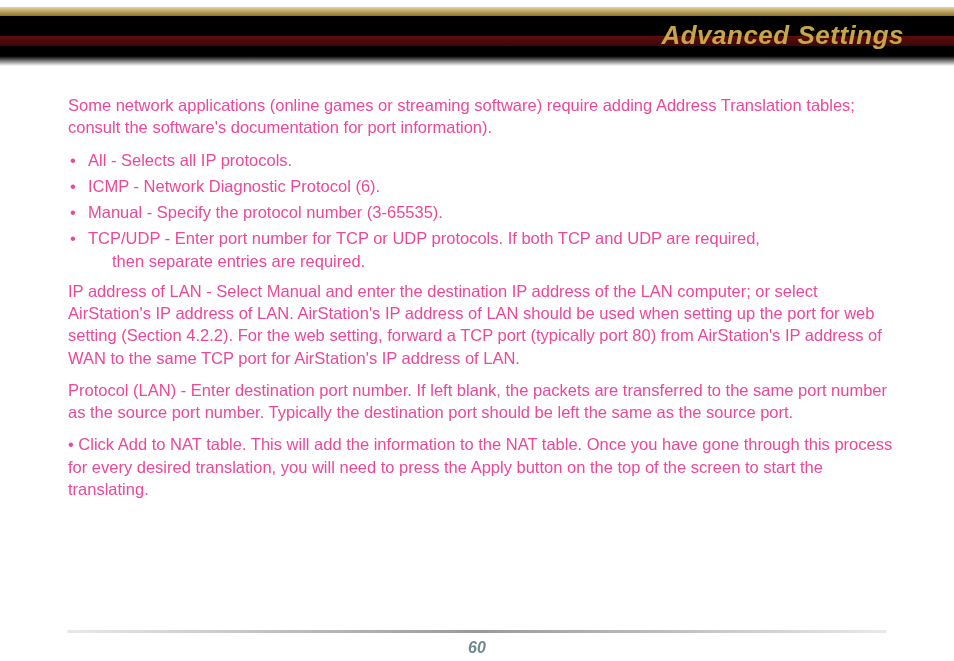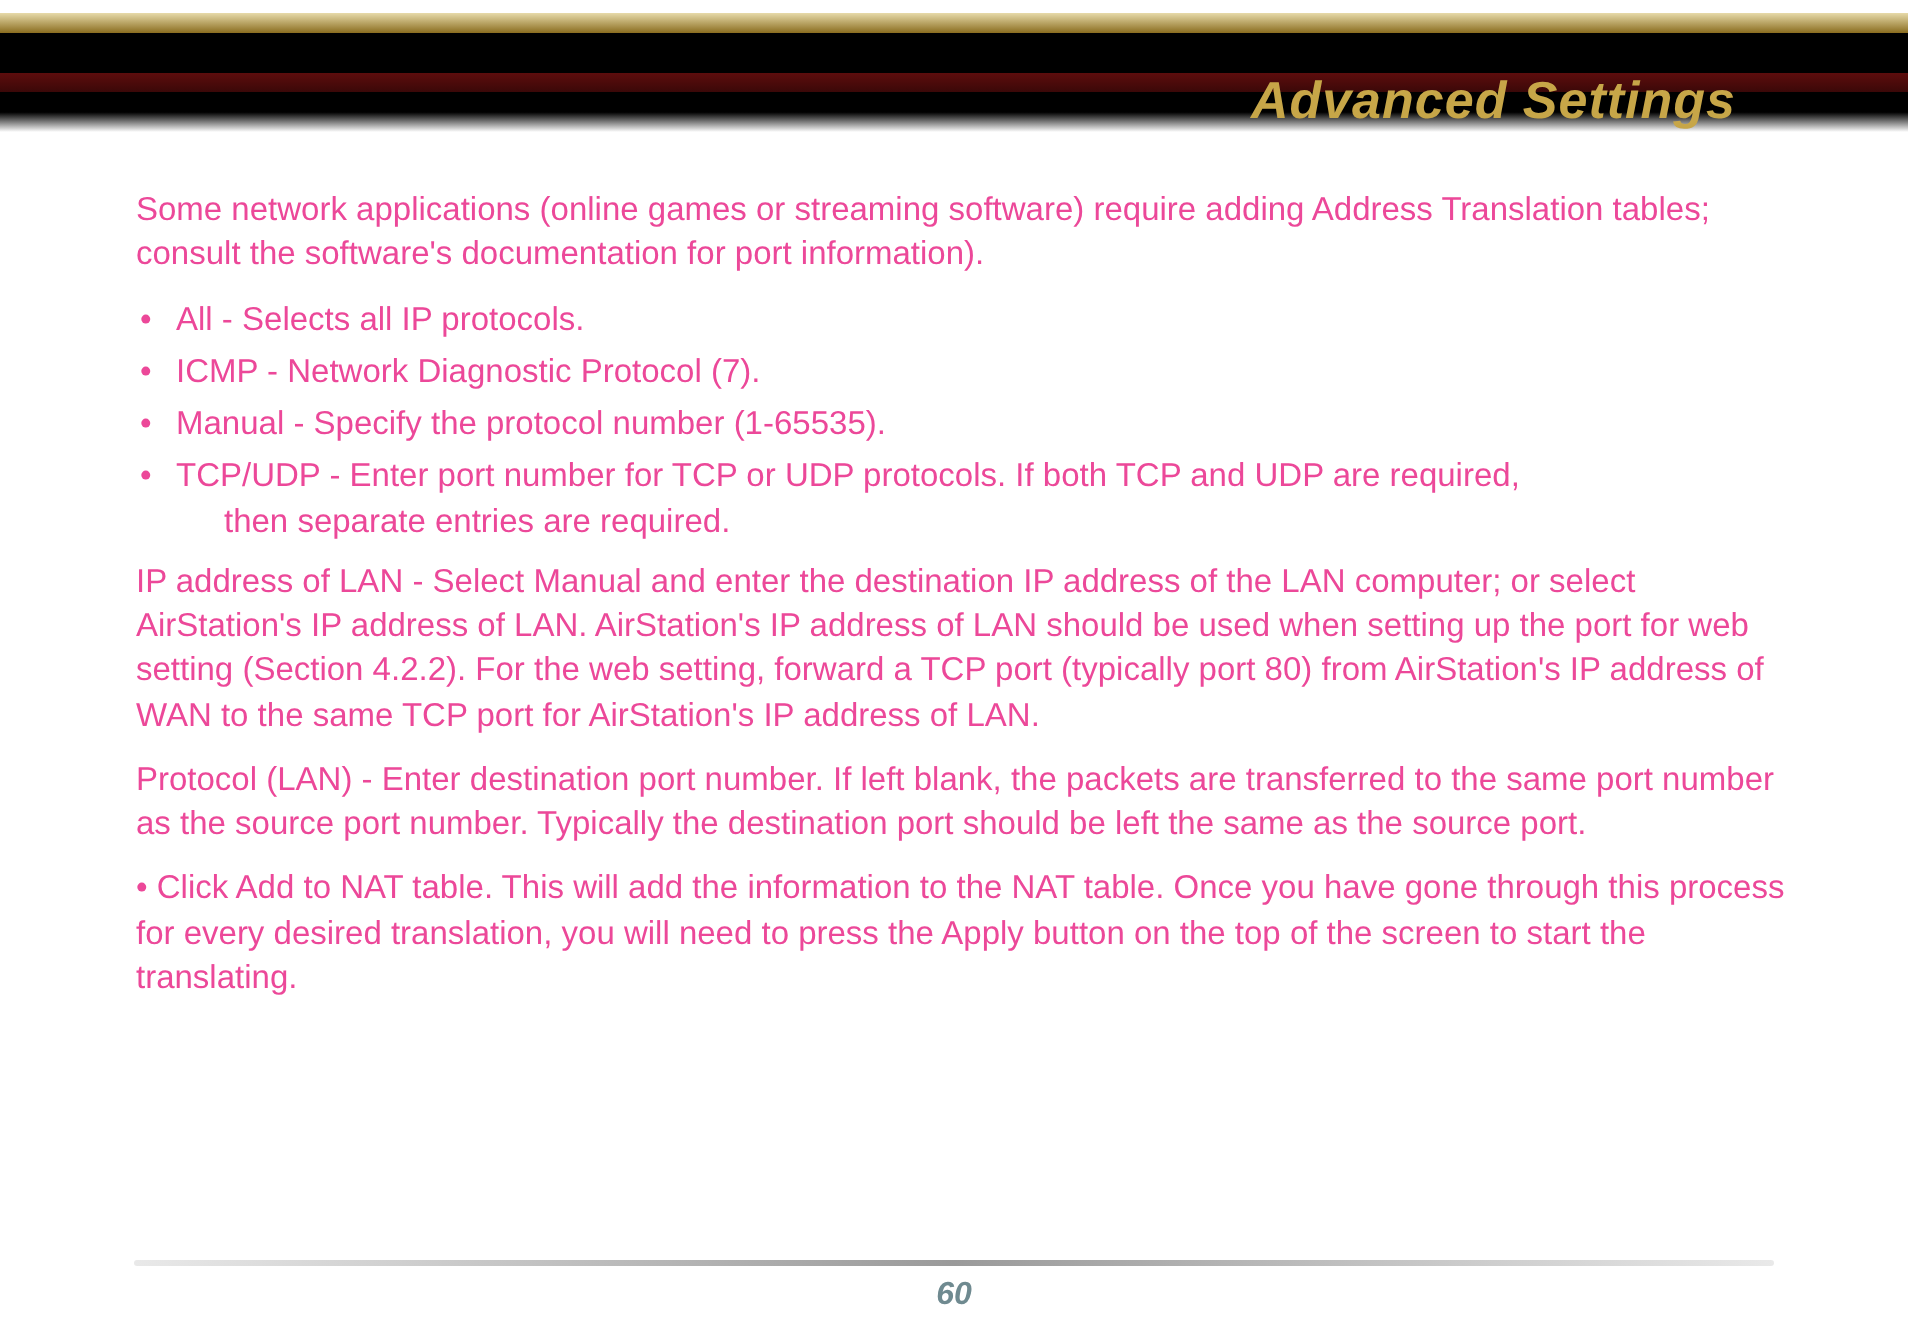--- a/index.html
+++ b/index.html
@@ -9,23 +9,23 @@
     width: 100%;
     height: 66px;
     background: linear-gradient(to bottom,
       #fff 0%, #fff 10%,
       #e6d9a8 10%, #8a6d1f 25%,
       #000 25%, #000 55%,
       #5e0d0d 55%, #3a0808 70%,
       #000 70%, #000 85%,
       #fff 100%);
     display: flex;
-    align-items: flex-end;
+    align-items: center;
     justify-content: flex-end;
-    padding-right: 86px;
+    padding-right: 50px;
     padding-top: 4px;
   }
   .title {
     font-style: italic;
     font-weight: bold;
     font-size: 26px;
     color: #c7a648;
     letter-spacing: 0.5px;
   }
   .content {
@@ -79,27 +79,27 @@
     <div class="plist">
       <div class="li">
         <span class="bullet">•</span>
         <span class="body">
           <b>All</b><span> - Selects all IP protocols.</span>
         </span>
       </div>
       <div class="li">
         <span class="bullet">•</span>
         <span class="body">
-          <b>ICMP</b><span> - Network Diagnostic Protocol (7).</span>
+          <b>ICMP</b><span> - Network Diagnostic Protocol (6).</span>
         </span>
       </div>
       <div class="li">
         <span class="bullet">•</span>
         <span class="body">
-          <b>Manual</b><span> - Specify the protocol number (1-65535).</span>
+          <b>Manual</b><span> - Specify the protocol number (3-65535).</span>
         </span>
       </div>
       <div class="li">
         <span class="bullet">•</span>
         <span class="body">
           <b>TCP/UDP</b><span> - Enter port number for TCP or UDP protocols.  If both TCP and UDP are required,</span>
           <span class="indent2">then separate entries are required.</span>
         </span>
       </div>
     </div>

